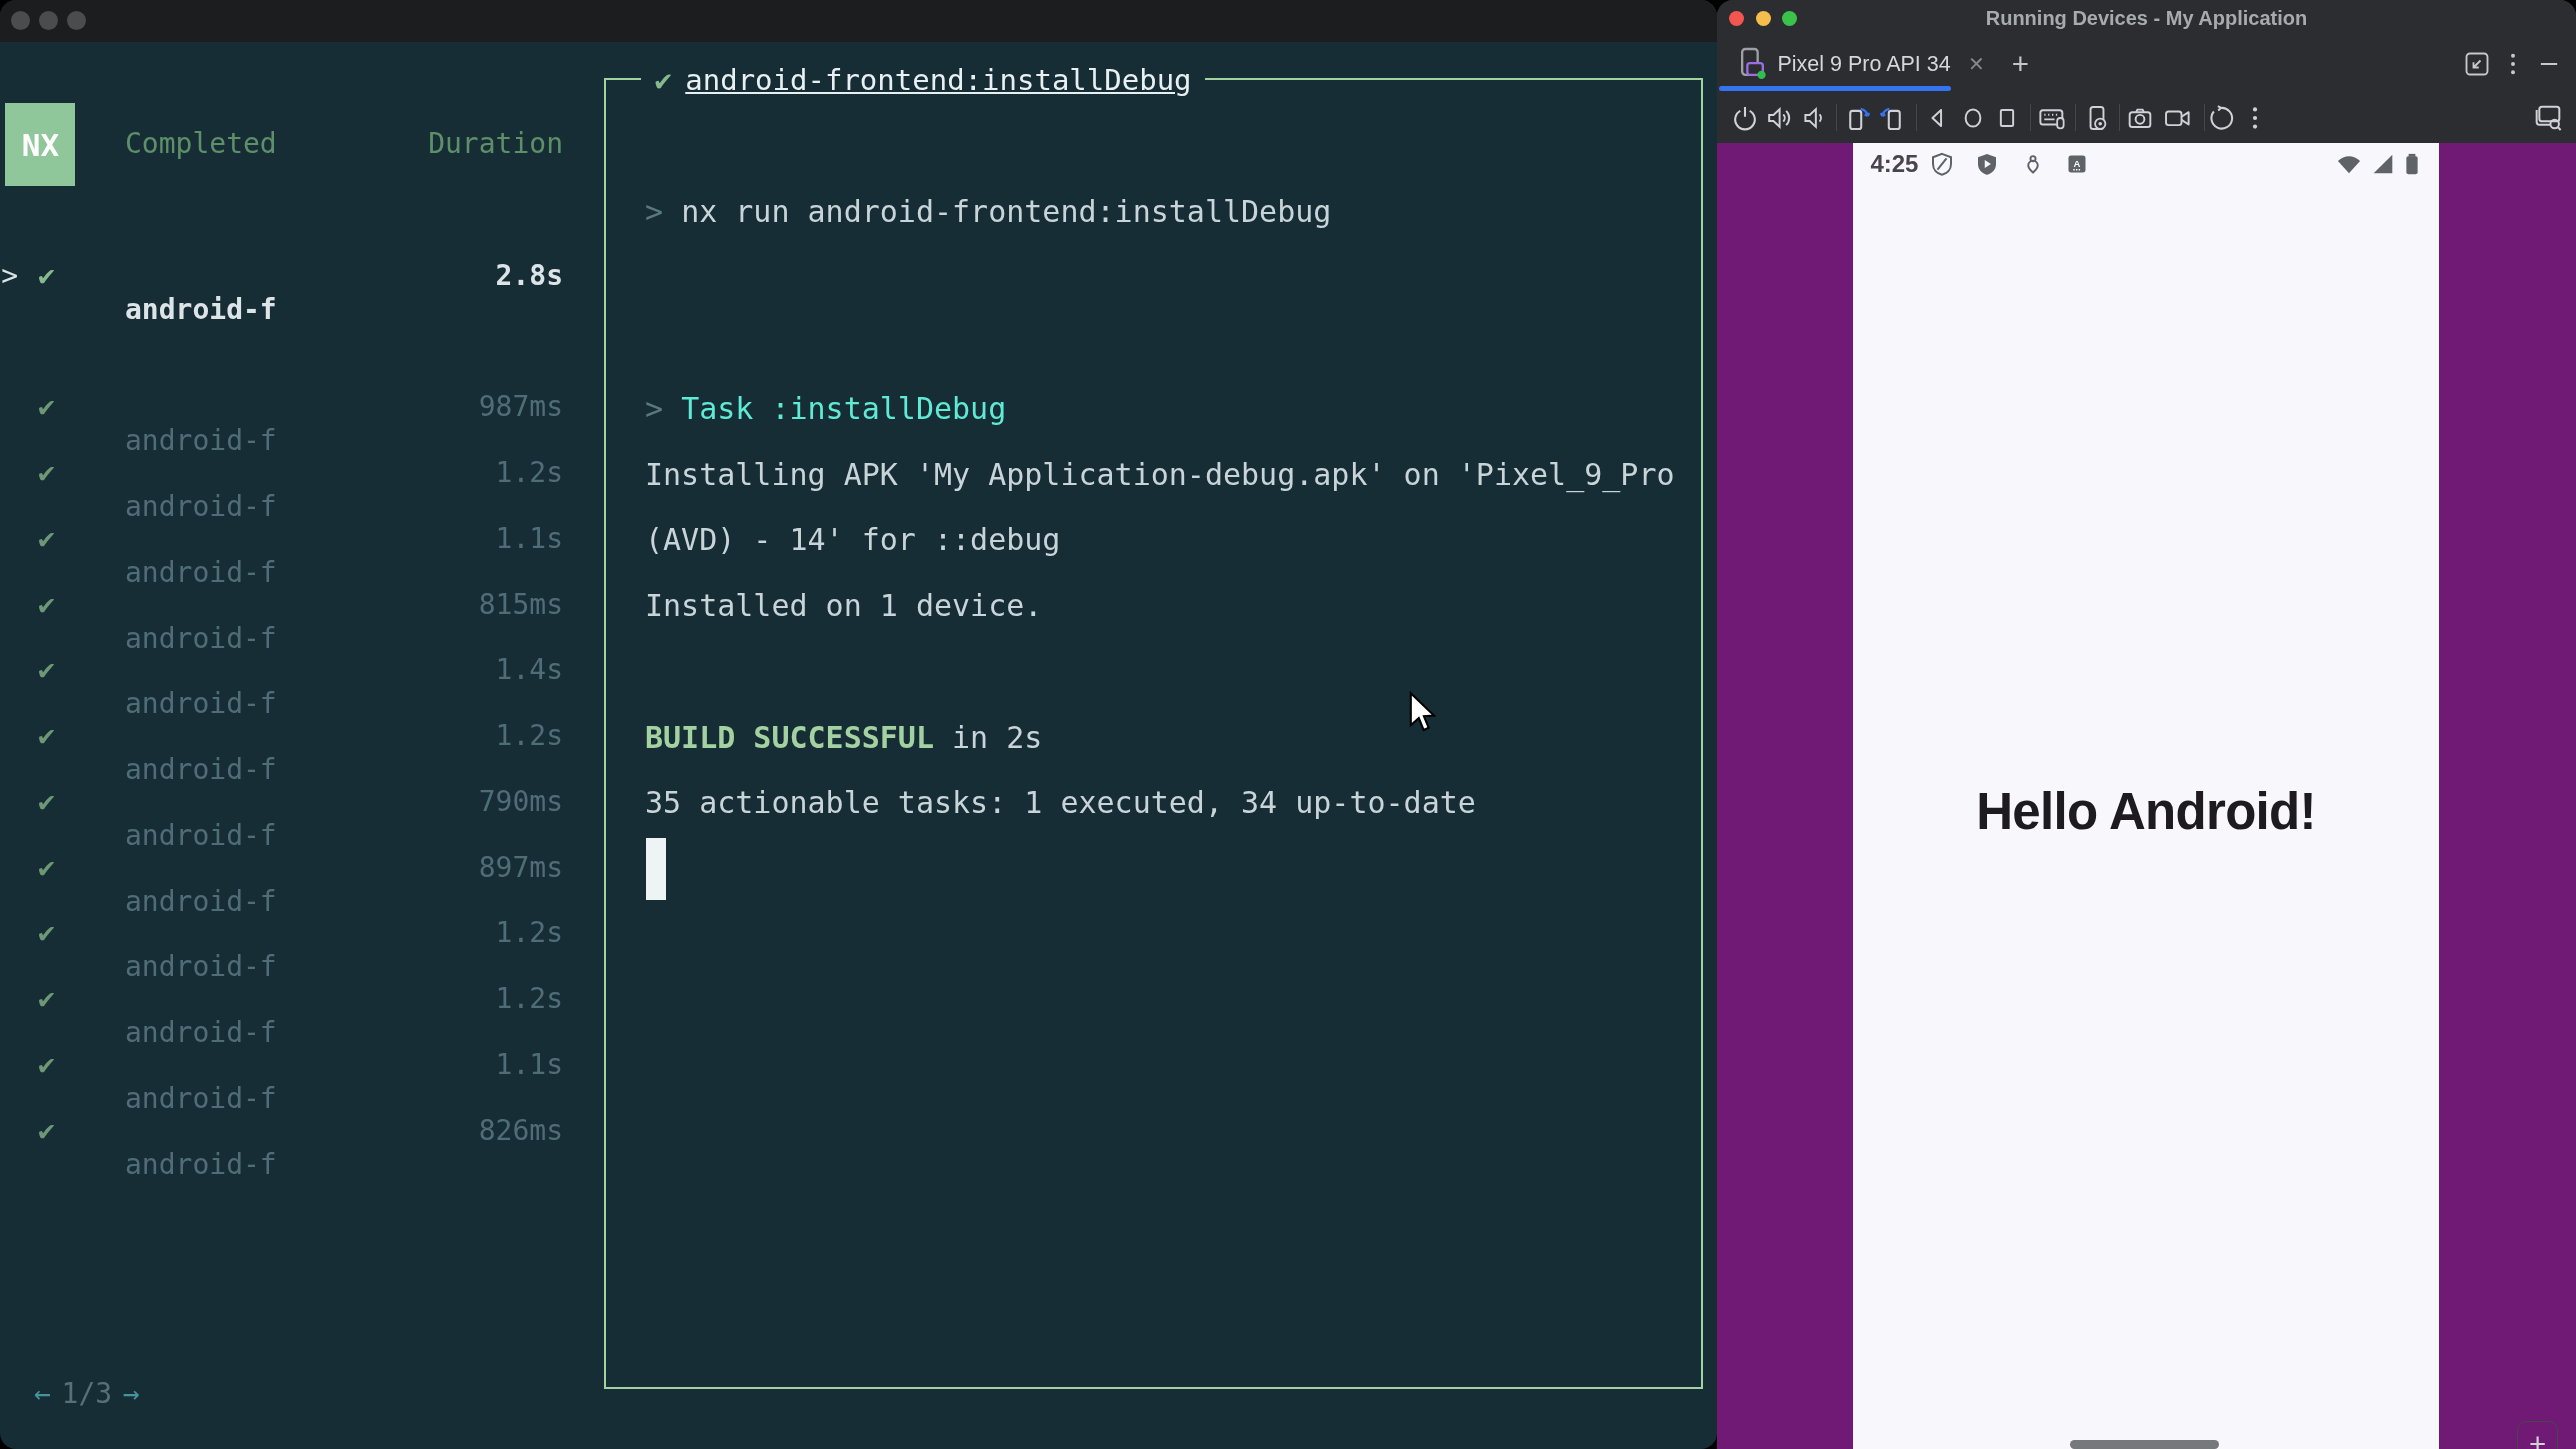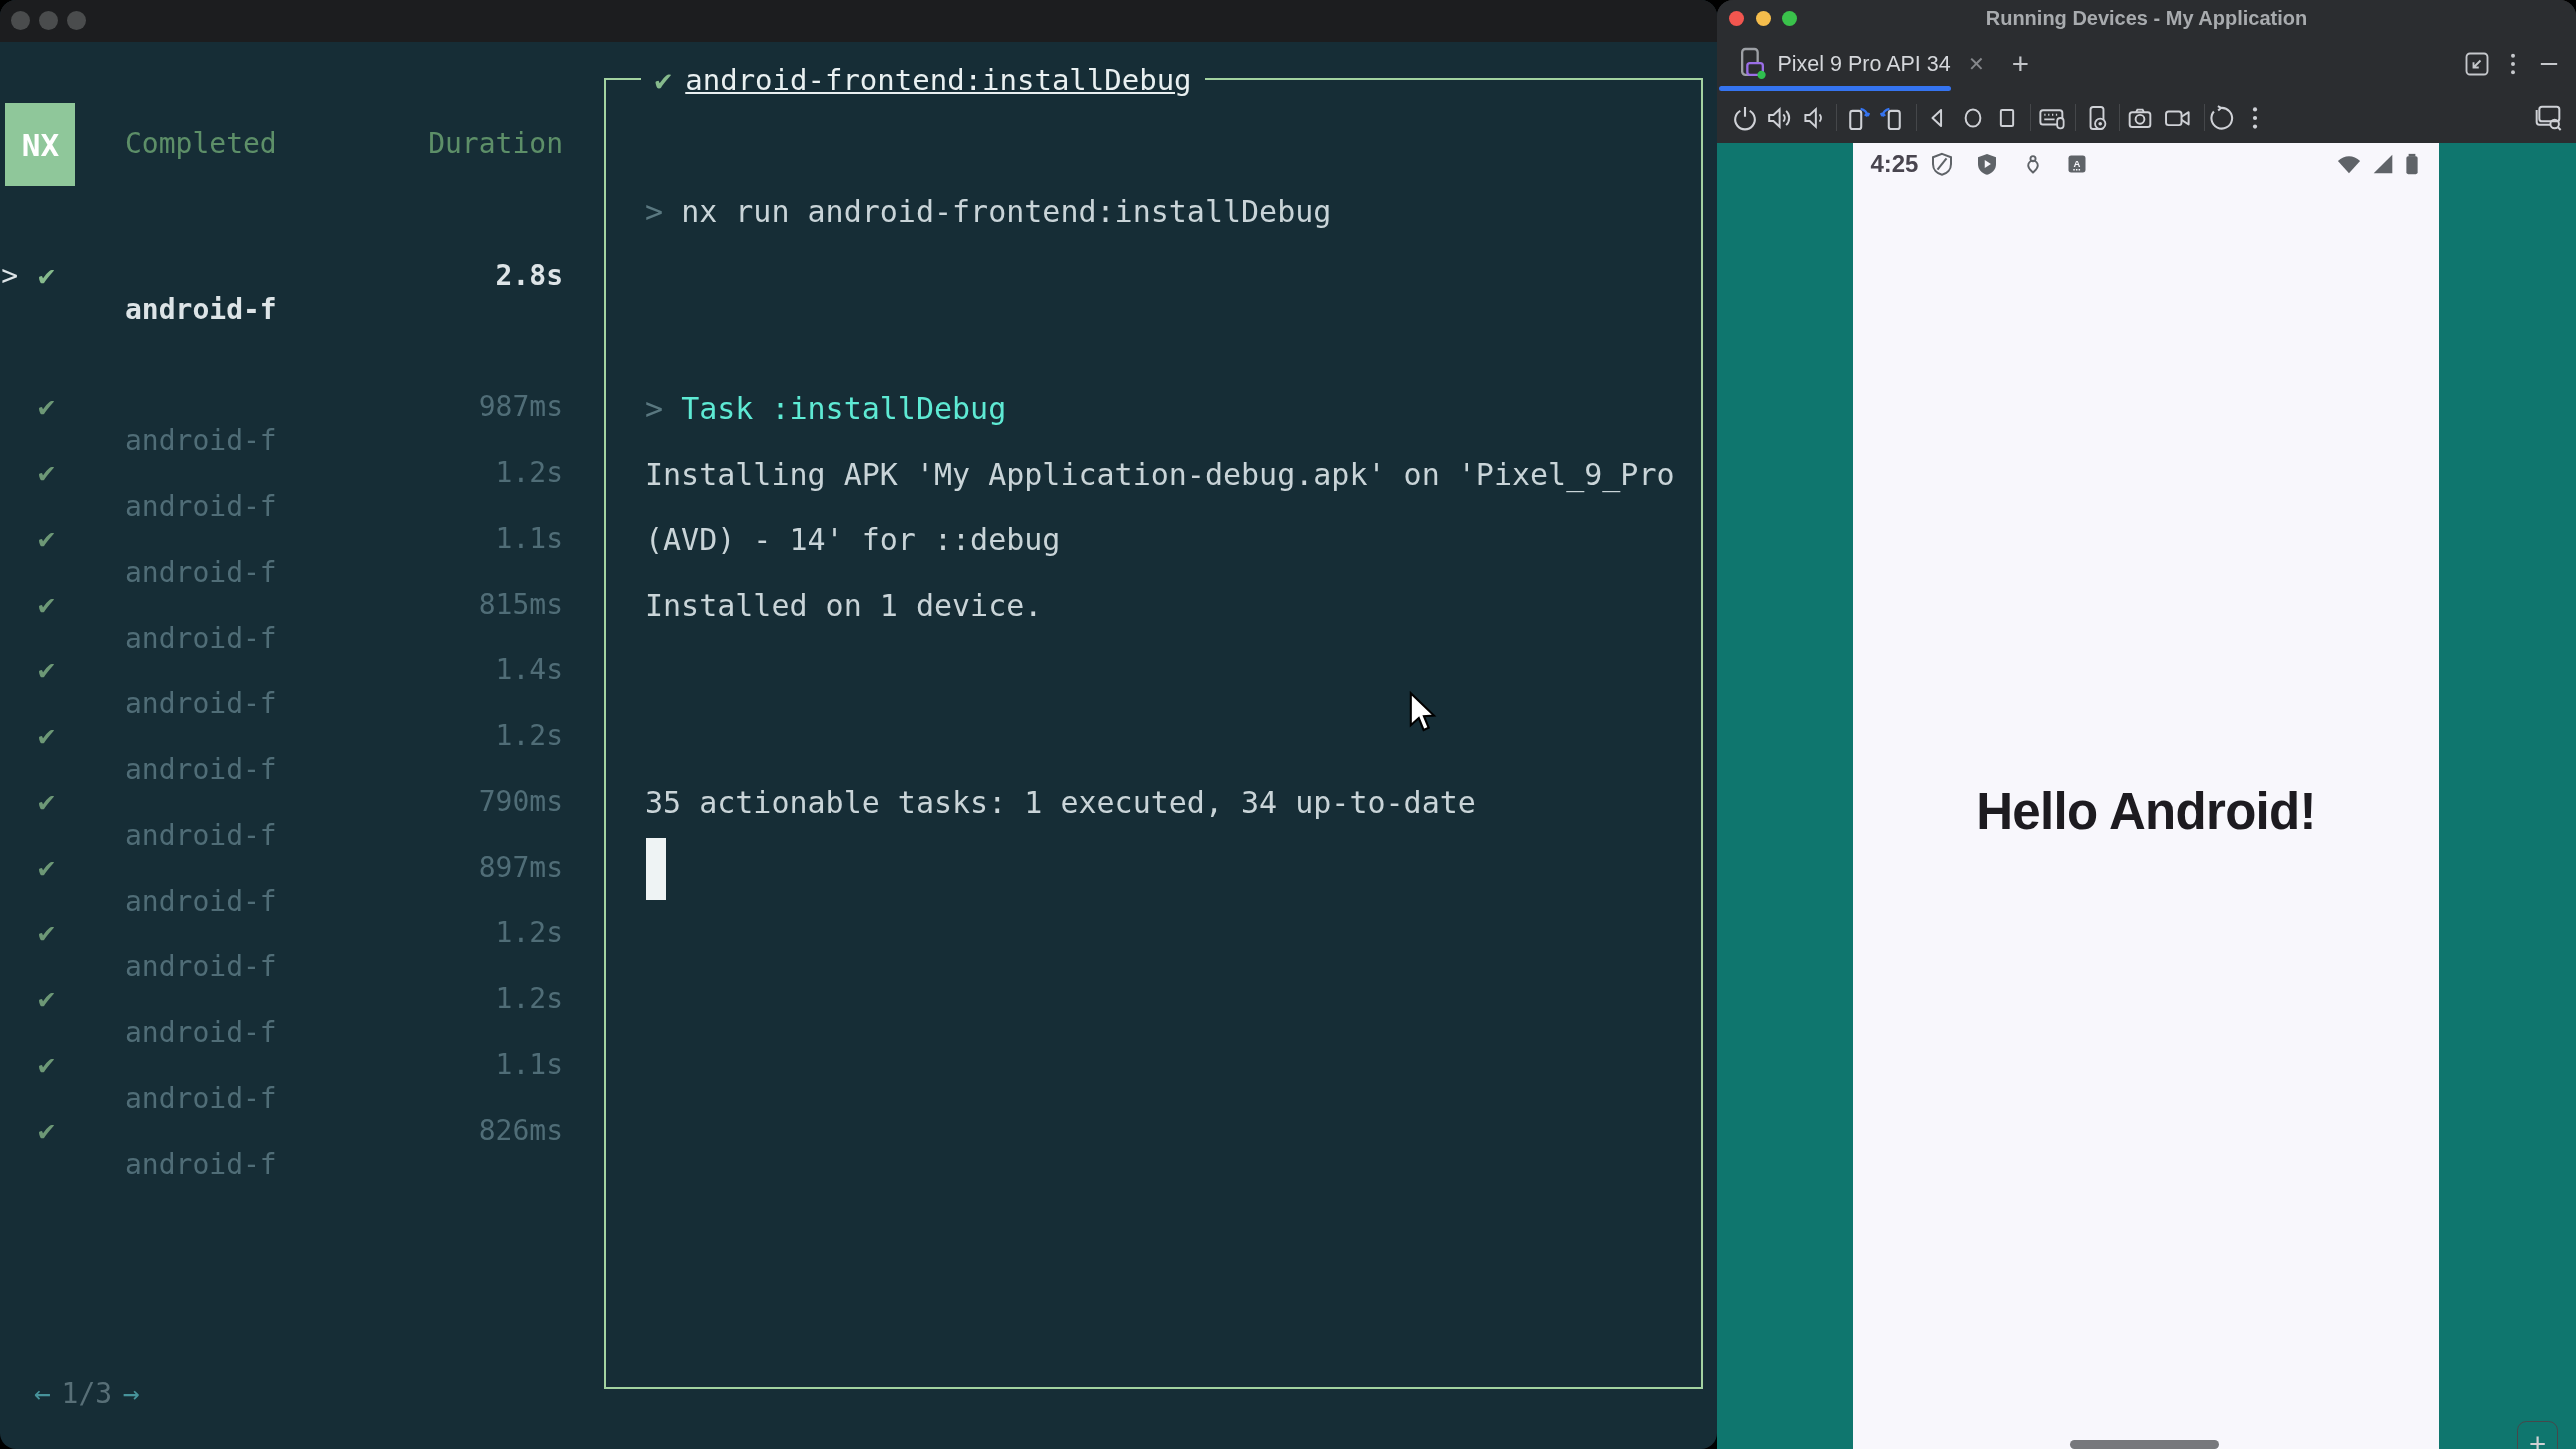--- a/index.html
+++ b/index.html
@@ -50,21 +50,21 @@
   .tab{position:absolute;left:0;top:0;height:56px;display:flex;align-items:center;}
   .tab-label{font-size:21.5px;color:#d5d7db;margin-left:9.4px;}
   .tab-close{font-size:20px;color:#85878b;margin-left:17.4px;}
   .tab-add{font-size:29.5px;font-weight:200;color:#c3c5c9;margin-left:27px;}
   .tab-underline{position:absolute;left:2px;top:50px;width:232px;height:5.4px;background:#3574f0;
                  border-radius:2.7px;}
   .toolbar{position:absolute;left:0;top:93px;width:100%;height:50px;background:#2b2d30;
            border-bottom:1.3px solid #1f2023;}
   .ticon{position:absolute;top:50%;transform:translate(-50%,-50%);}
   .tsep{position:absolute;top:11.4px;width:1.3px;height:27px;background:#45474a;}
-  .emu-content{position:absolute;left:0;top:143px;width:100%;height:1306px;background:#0f766e;}
+  .emu-content{position:absolute;left:0;top:143px;width:100%;height:1306px;background:#701a75;}
   .screen{position:absolute;left:136px;top:0;width:586px;height:1306px;background:#f8f7fc;}
   .sbar{position:absolute;left:0;top:0;width:100%;height:42px;}
   .sbar-time{position:absolute;left:17.4px;top:0;height:42px;line-height:42px;font-size:24px;
              color:#49454f;font-weight:bold;}
   .sicon{position:absolute;top:50%;transform:translate(-50%,-50%);}
   .greeting{position:absolute;left:0;top:639px;width:100%;text-align:center;font-size:51px;
             font-weight:bold;color:#1d1b20;letter-spacing:-0.7px;}
   .nav-handle{position:absolute;left:217px;top:1297px;width:149px;height:8.7px;border-radius:4.7px;
               background:#77787c;}
   .zoom-pill{position:absolute;left:800px;top:1278px;width:39px;height:142px;
@@ -167,20 +167,23 @@
       </div>
       <div class="oline mono" style="top:111px">
         <span class="dim">&gt;</span>&nbsp;<span>nx run android-frontend:installDebug</span>
       </div>
       <div class="oline mono" style="top:308px">
         <span class="dim">&gt;</span>&nbsp;<span class="bwhite">Task :installDebug</span>
       </div>
       <div class="oline mono" style="top:374px">Installing APK 'My Application-debug.apk' on 'Pixel_9_Pro</div>
       <div class="oline mono" style="top:439px">(AVD) - 14' for ::debug</div>
       <div class="oline mono" style="top:505px">Installed on 1 device.</div>
+      <div class="oline mono" style="top:637px">
+        <span class="bgreen">BUILD SUCCESSFUL</span>&nbsp;<span>in 2s</span>
+      </div>
       <div class="oline mono" style="top:702px">35 actionable tasks: 1 executed, 34 up-to-date</div>
       <div class="cursor-block"></div>
     </div>
   </div>
 
   <div class="studio">
     <div class="as-titlebar">
       <div class="tl" style="left:12px;background:#f2564f"></div>
       <div class="tl" style="left:39px;background:#f5bd4c"></div>
       <div class="tl" style="left:65px;background:#3ac24b"></div>

